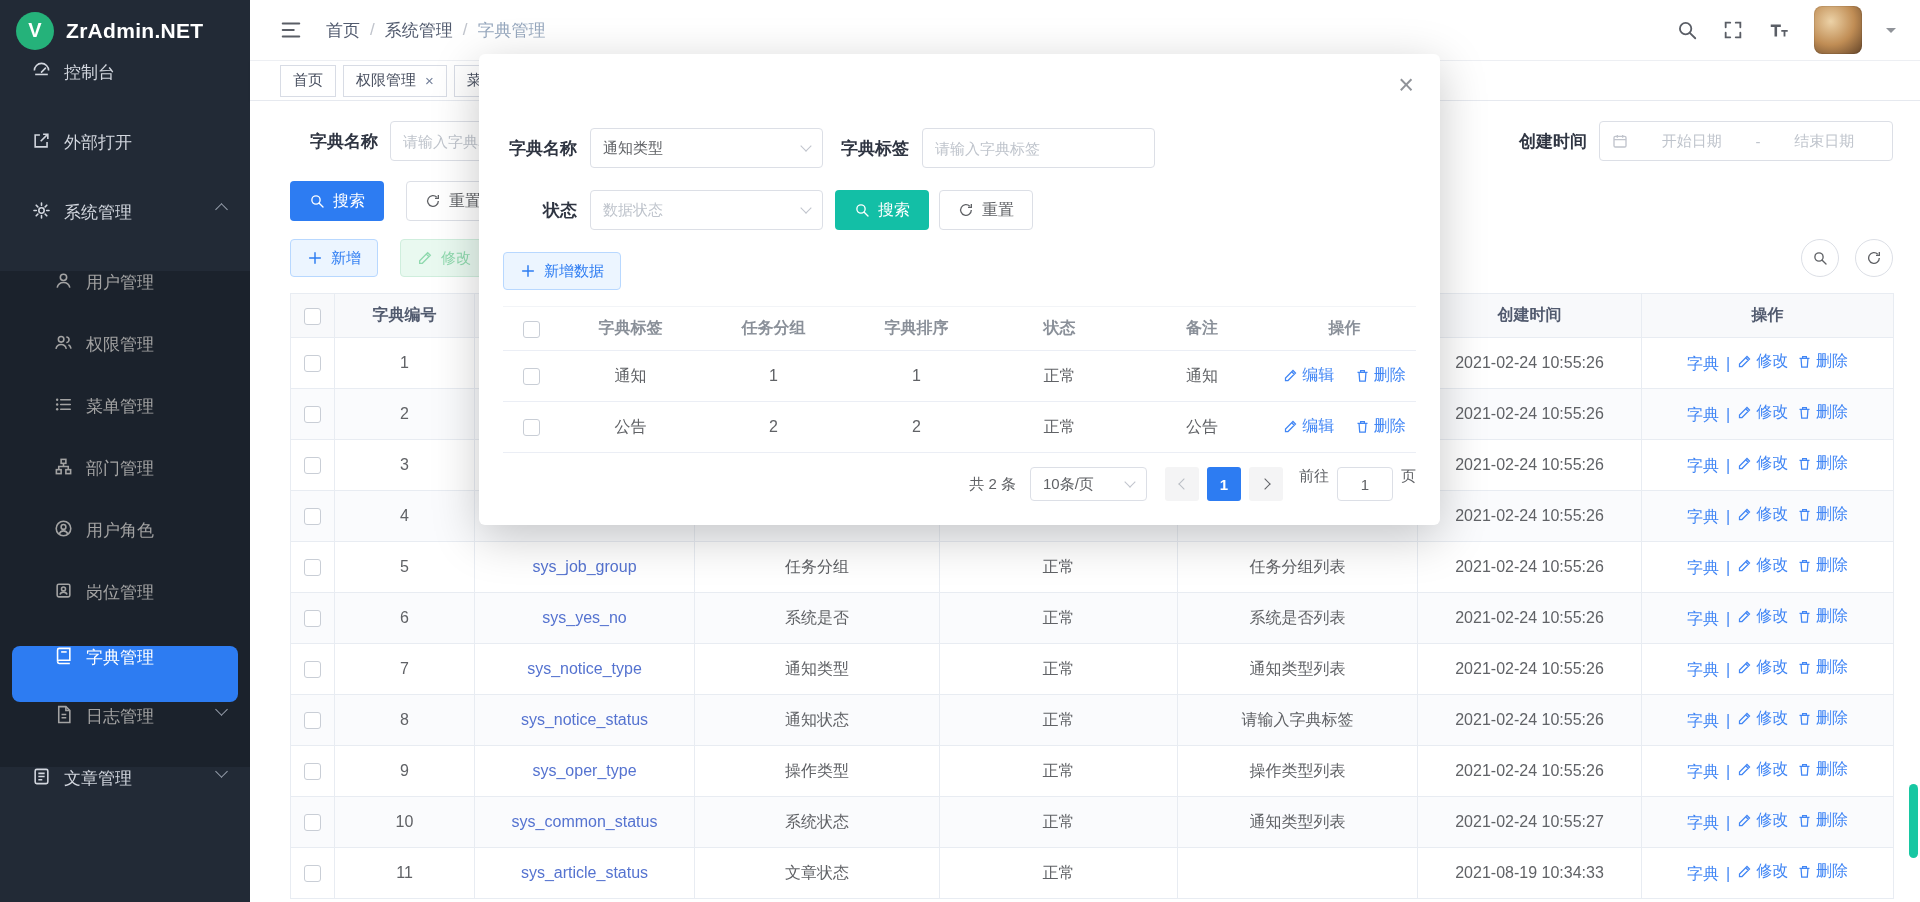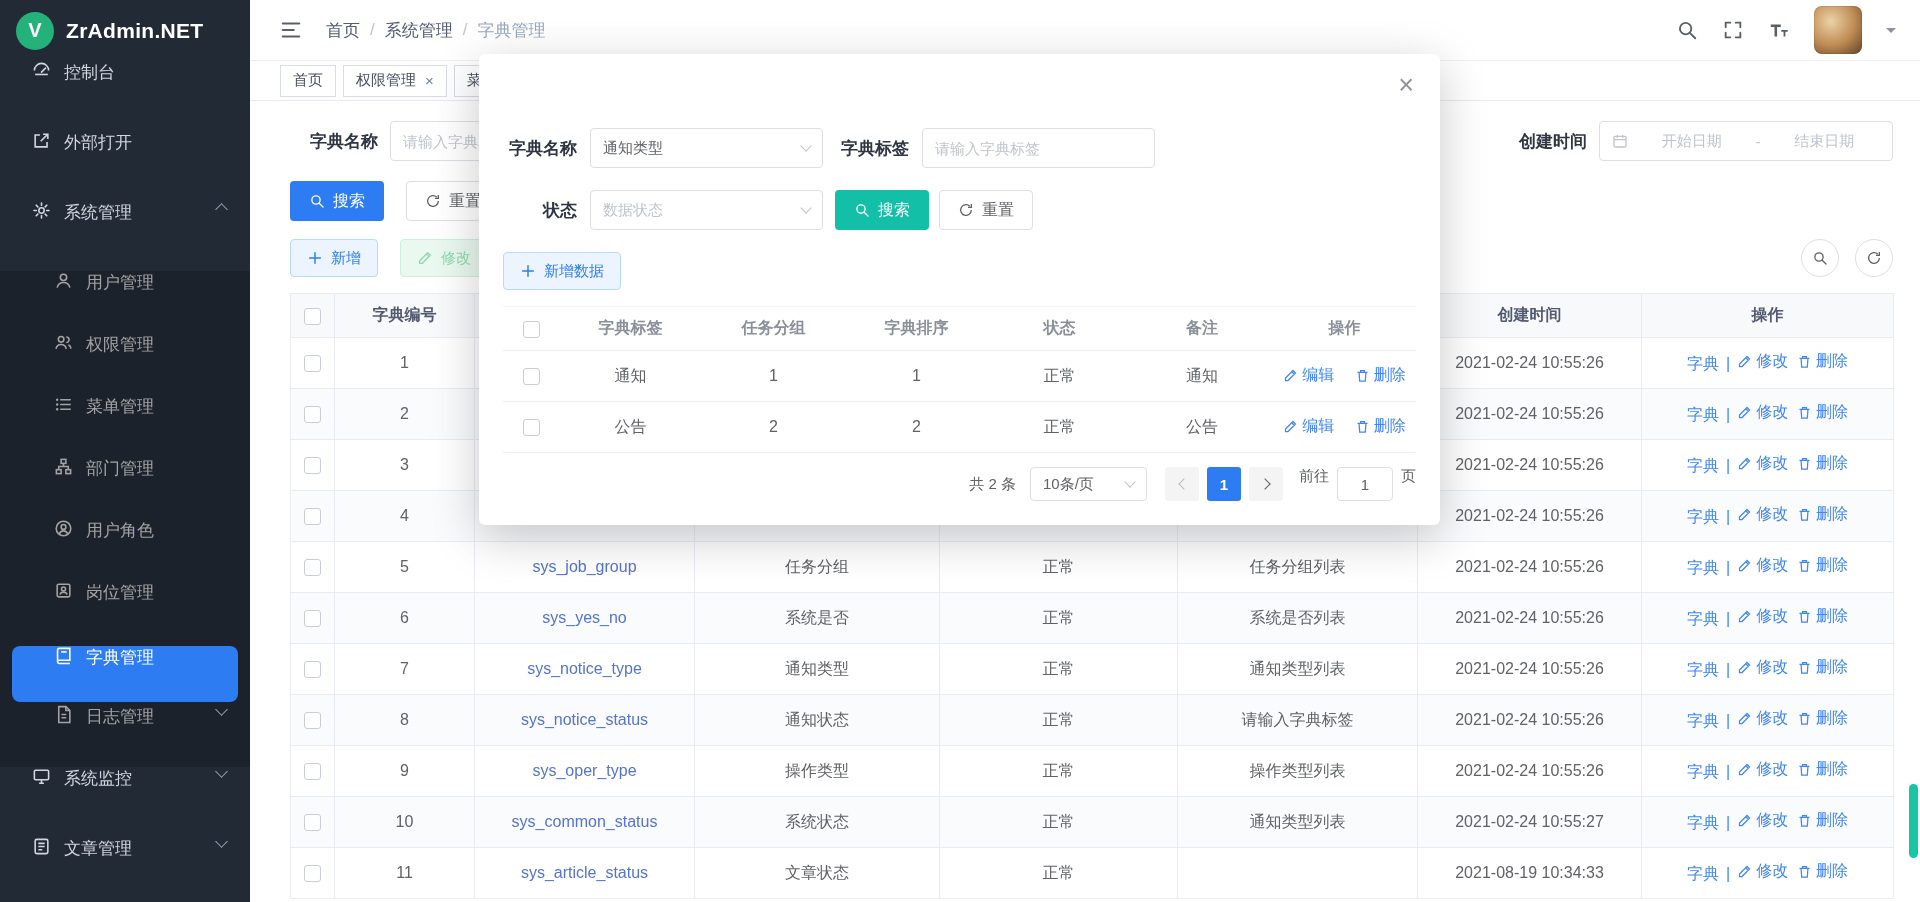--- a/index.html
+++ b/index.html
@@ -303,29 +303,20 @@
         </div>
         <div class="mi sub">
           <span>
               <svg class="ic">
                 <use href="#s-doc"></use>
               </svg>
             </span>
           <span>日志管理</span>
           <span class="chev"></span>
         </div>
-      </div>
-      <div class="mi top">
-        <span>
-            <svg class="ic">
-              <use href="#s-monitor"></use>
-            </svg>
-          </span>
-        <span>系统监控</span>
-        <span class="chev"></span>
       </div>
       <div class="mi top">
         <span>
             <svg class="ic">
               <use href="#s-article"></use>
             </svg>
           </span>
         <span>文章管理</span>
         <span class="chev"></span>
       </div>

